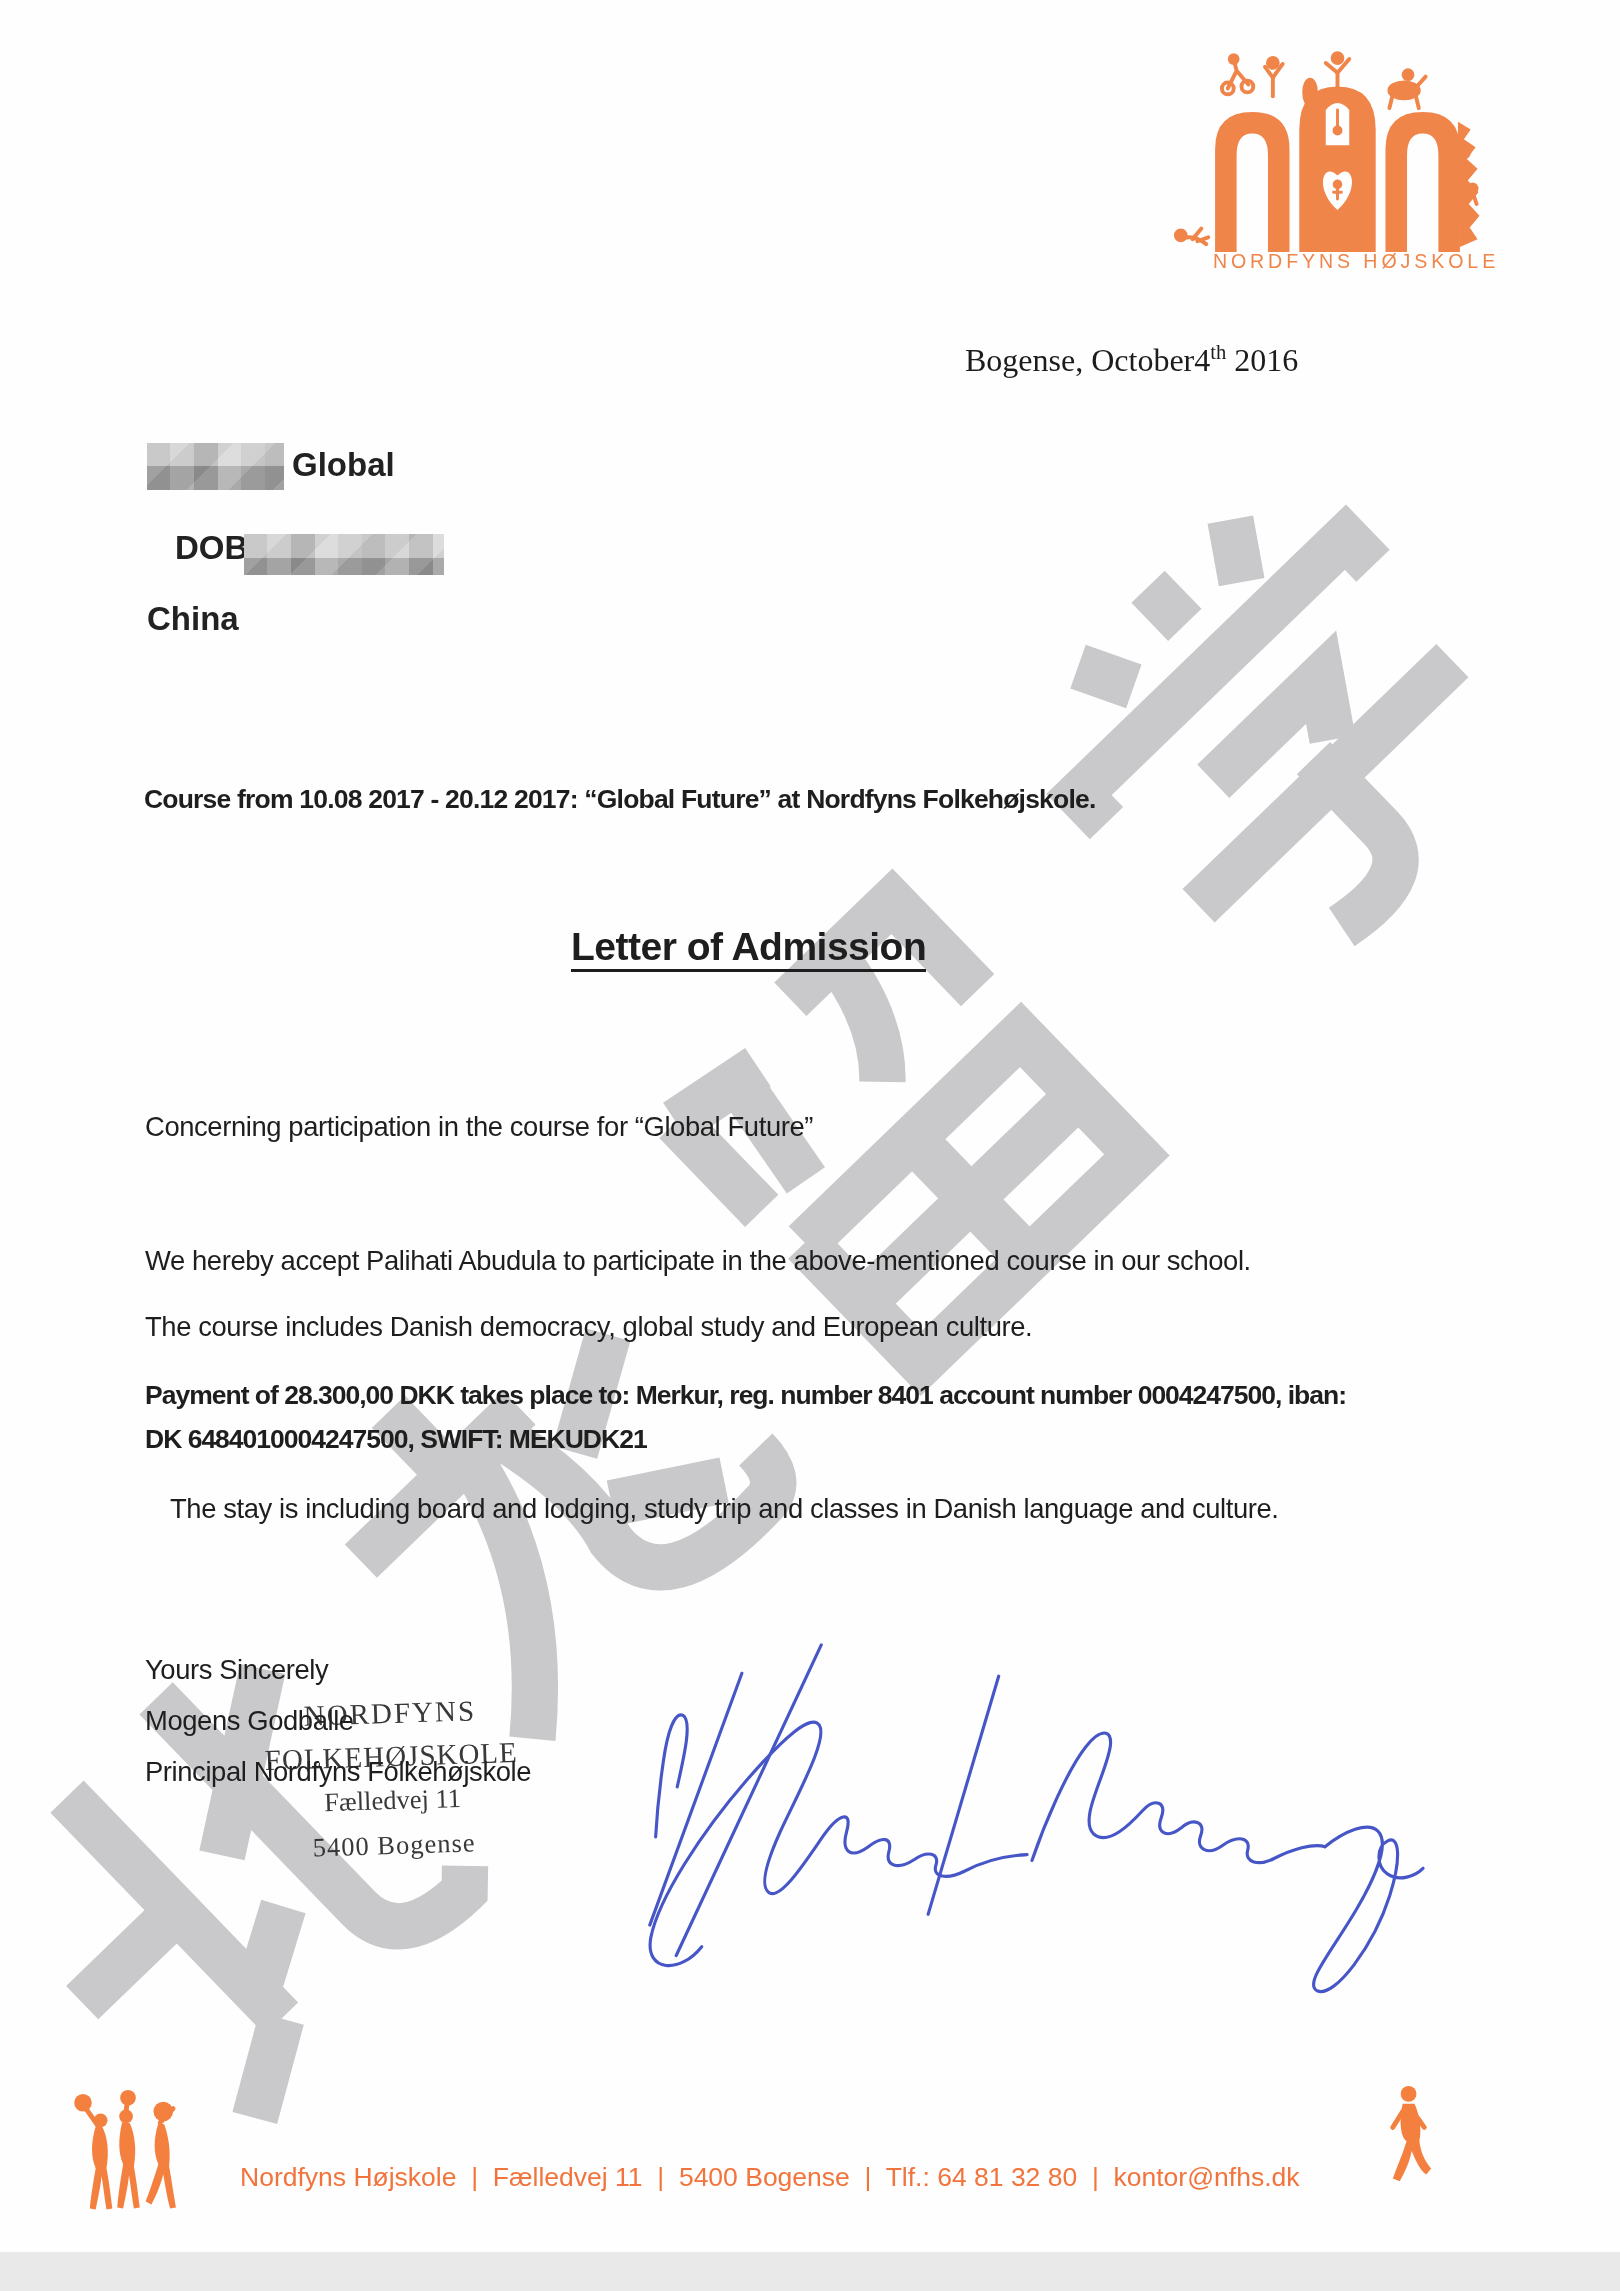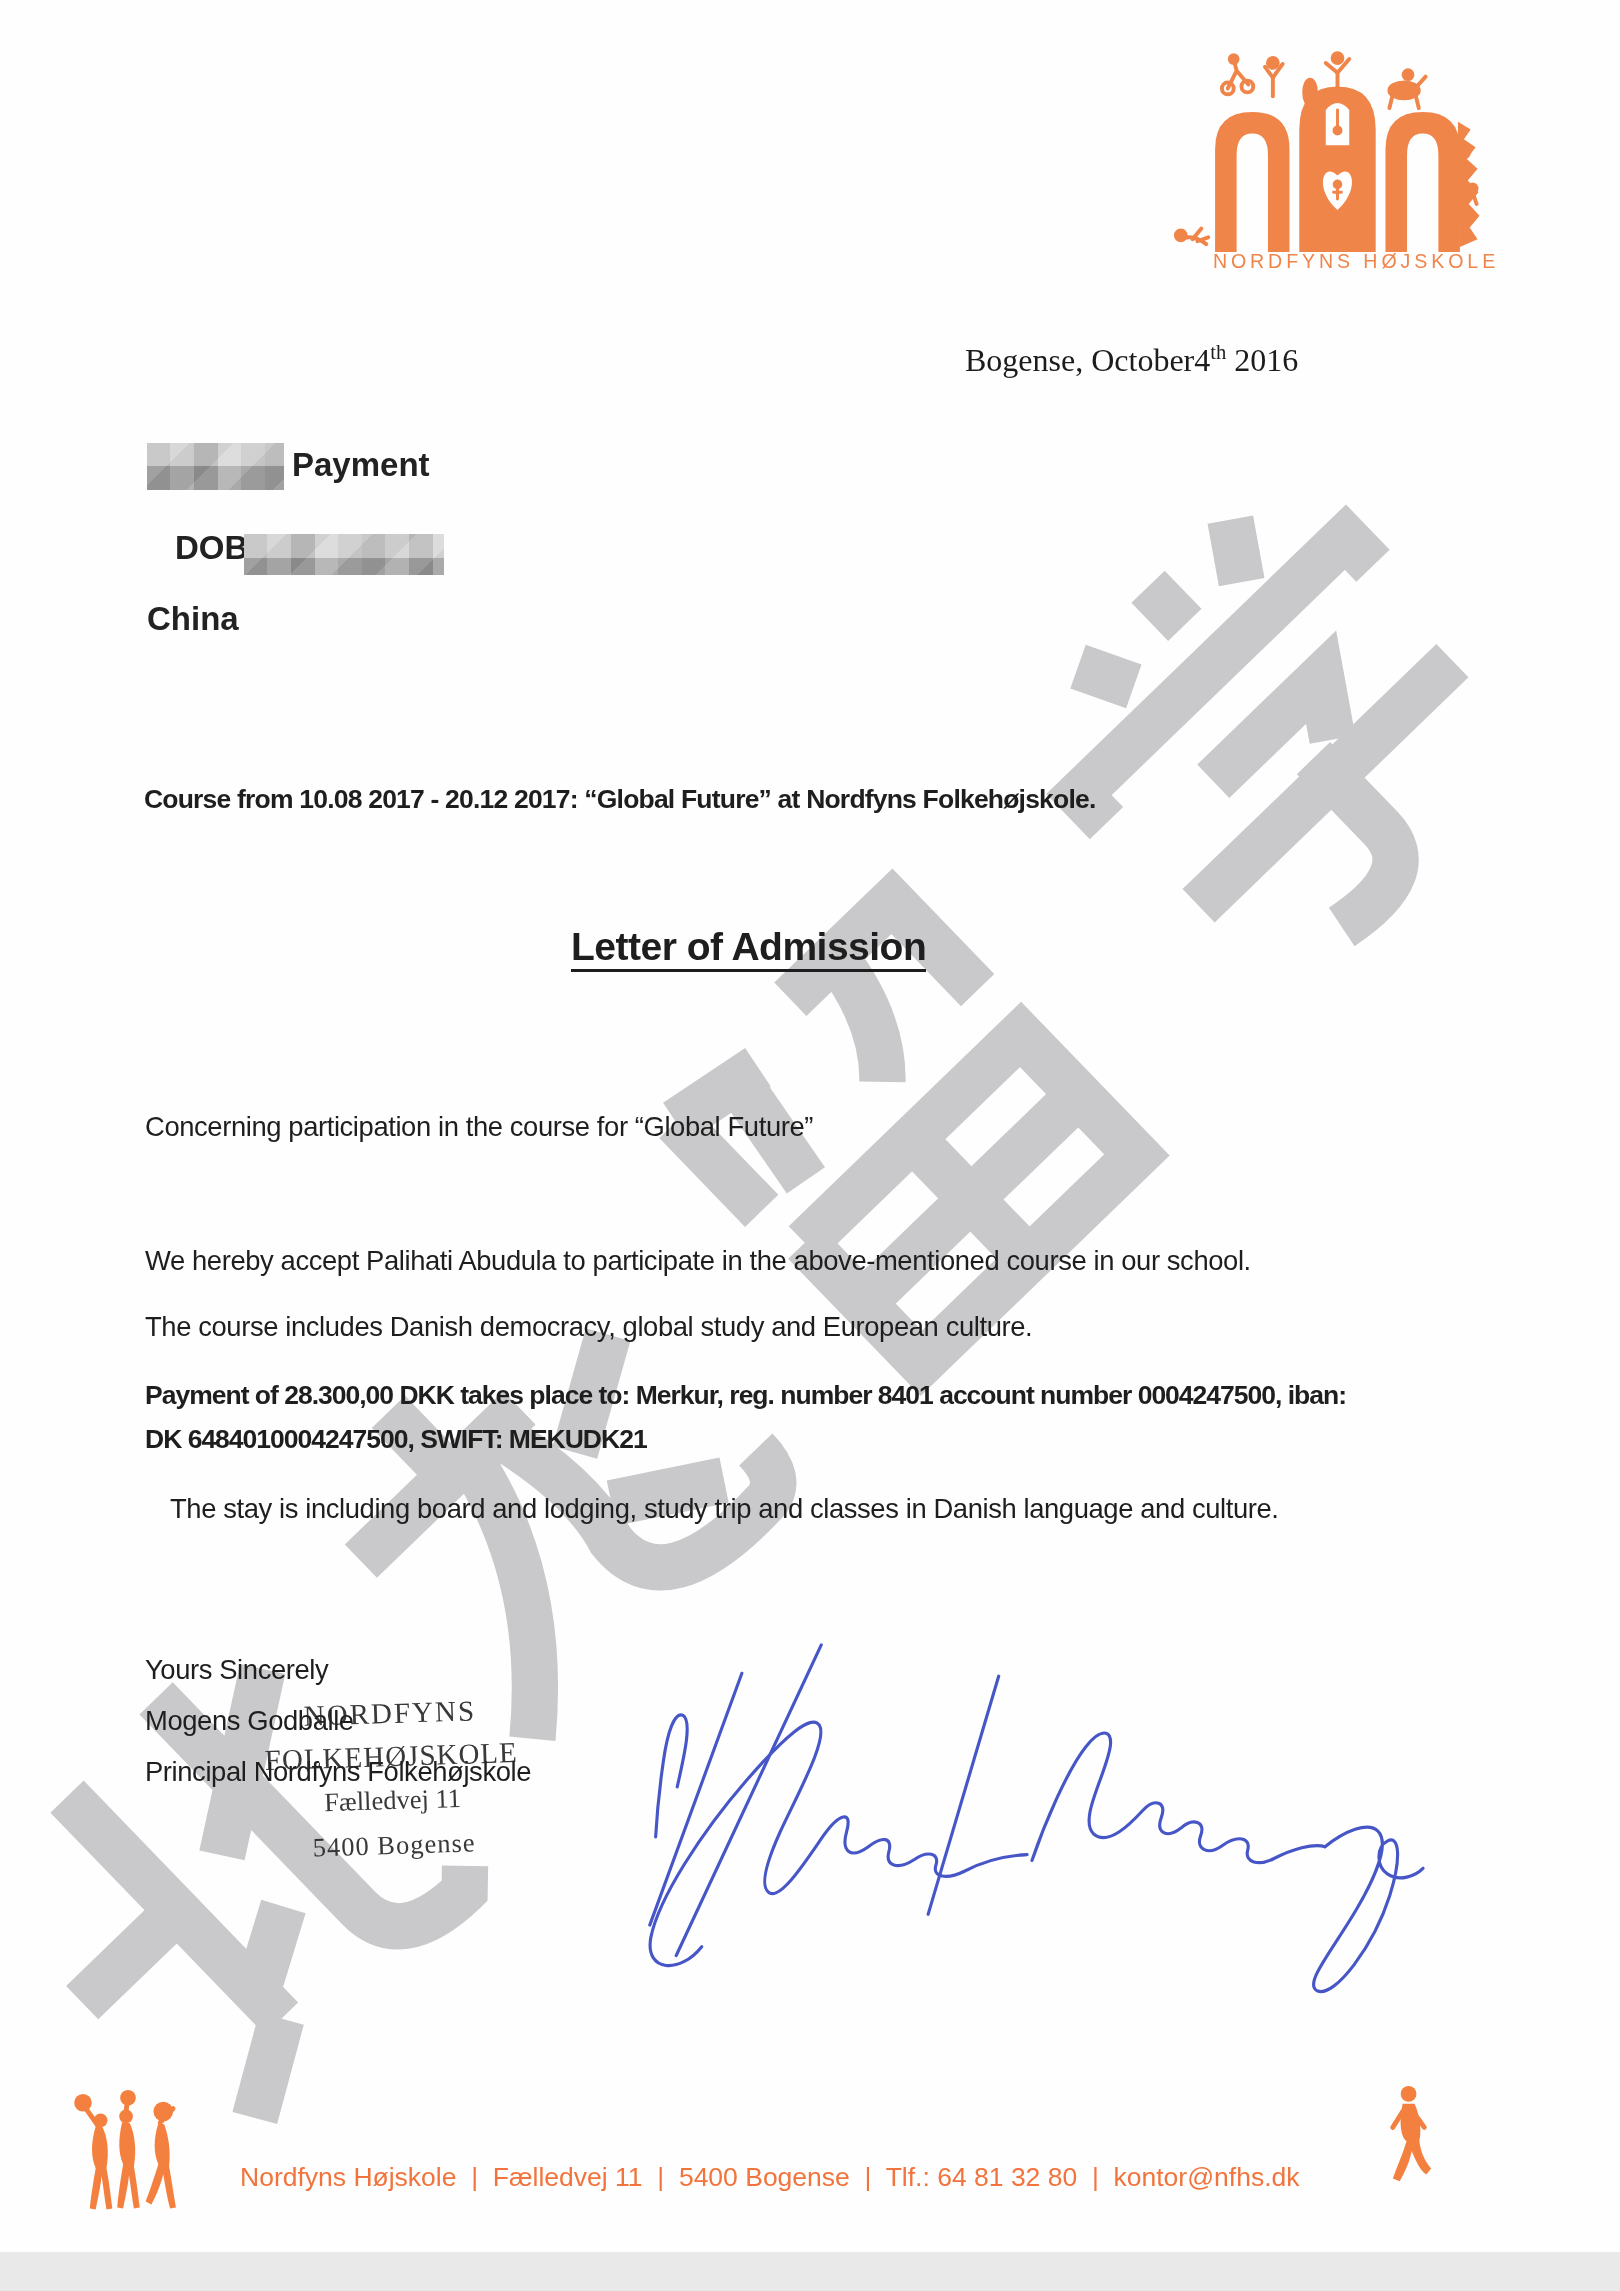--- a/index.html
+++ b/index.html
@@ -114,21 +114,21 @@
       <path d="M13,191 C21,188 28,191 36,197 M22,192 L31,181 M27,194 L38,190" fill="none"></path>
     </g>
   </svg>
   <div class="abs" id="logo-caption" style="left:1209px;top:250px;z-index:3;">NORDFYNS HØJSKOLE</div>
 
   <div class="abs serif" id="date-line" style="left:965px;top:341px;z-index:3;">
     <span>Bogense, October4</span><sup>th</sup><span> 2016</span>
   </div>
 
   <div class="abs mosaic" style="left:147px;top:443px;width:137px;height:47px;z-index:3;"></div>
-  <div class="abs recip" style="left:292px;top:446px;z-index:3;">Payment</div>
+  <div class="abs recip" style="left:292px;top:446px;z-index:3;">Global</div>
 
   <div class="abs recip" style="left:147px;top:529px;z-index:3;margin-left:28px;">DOB:</div>
   <div class="abs mosaic" style="left:244px;top:534px;width:200px;height:41px;z-index:3;"></div>
 
   <div class="abs recip" style="left:147px;top:600px;z-index:3;">China</div>
 
   <div class="abs" id="course-line" style="left:144px;top:784px;z-index:3;">Course from 10.08 2017 - 20.12 2017: “Global Future” at Nordfyns Folkehøjskole.</div>
 
   <div class="abs" style="left:571px;top:925px;z-index:3;text-align:right;">
     <span id="title-line">Letter of Admission</span>

